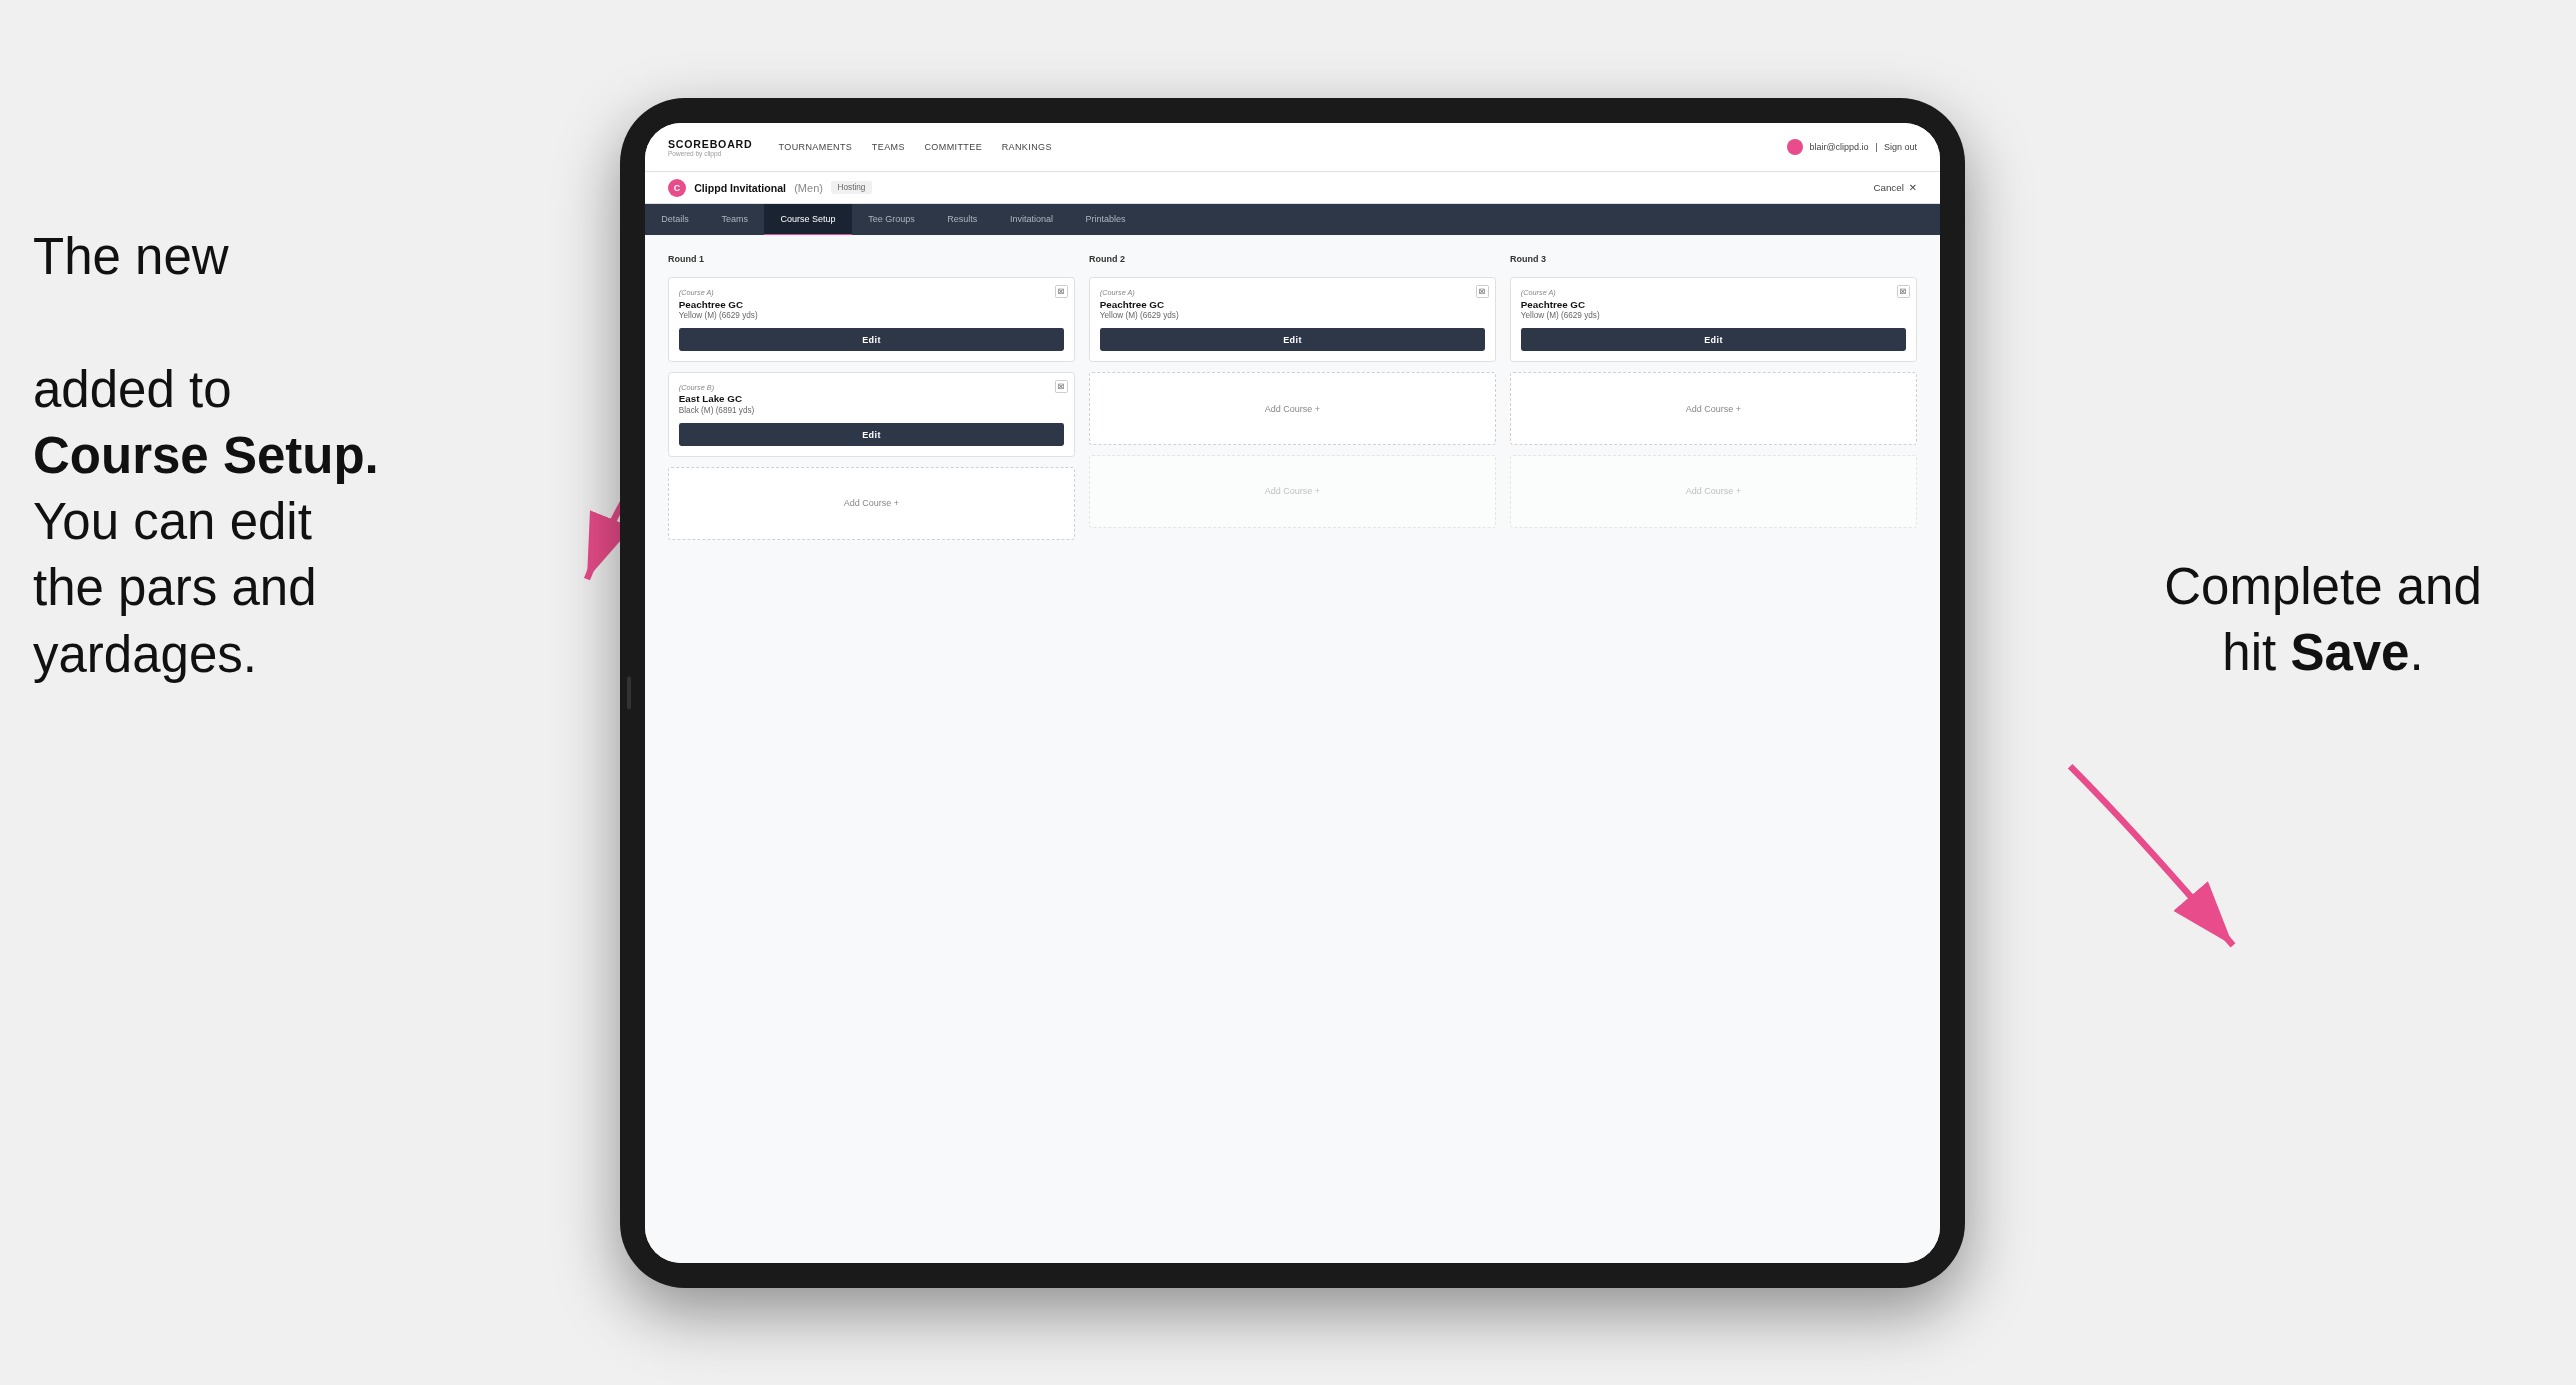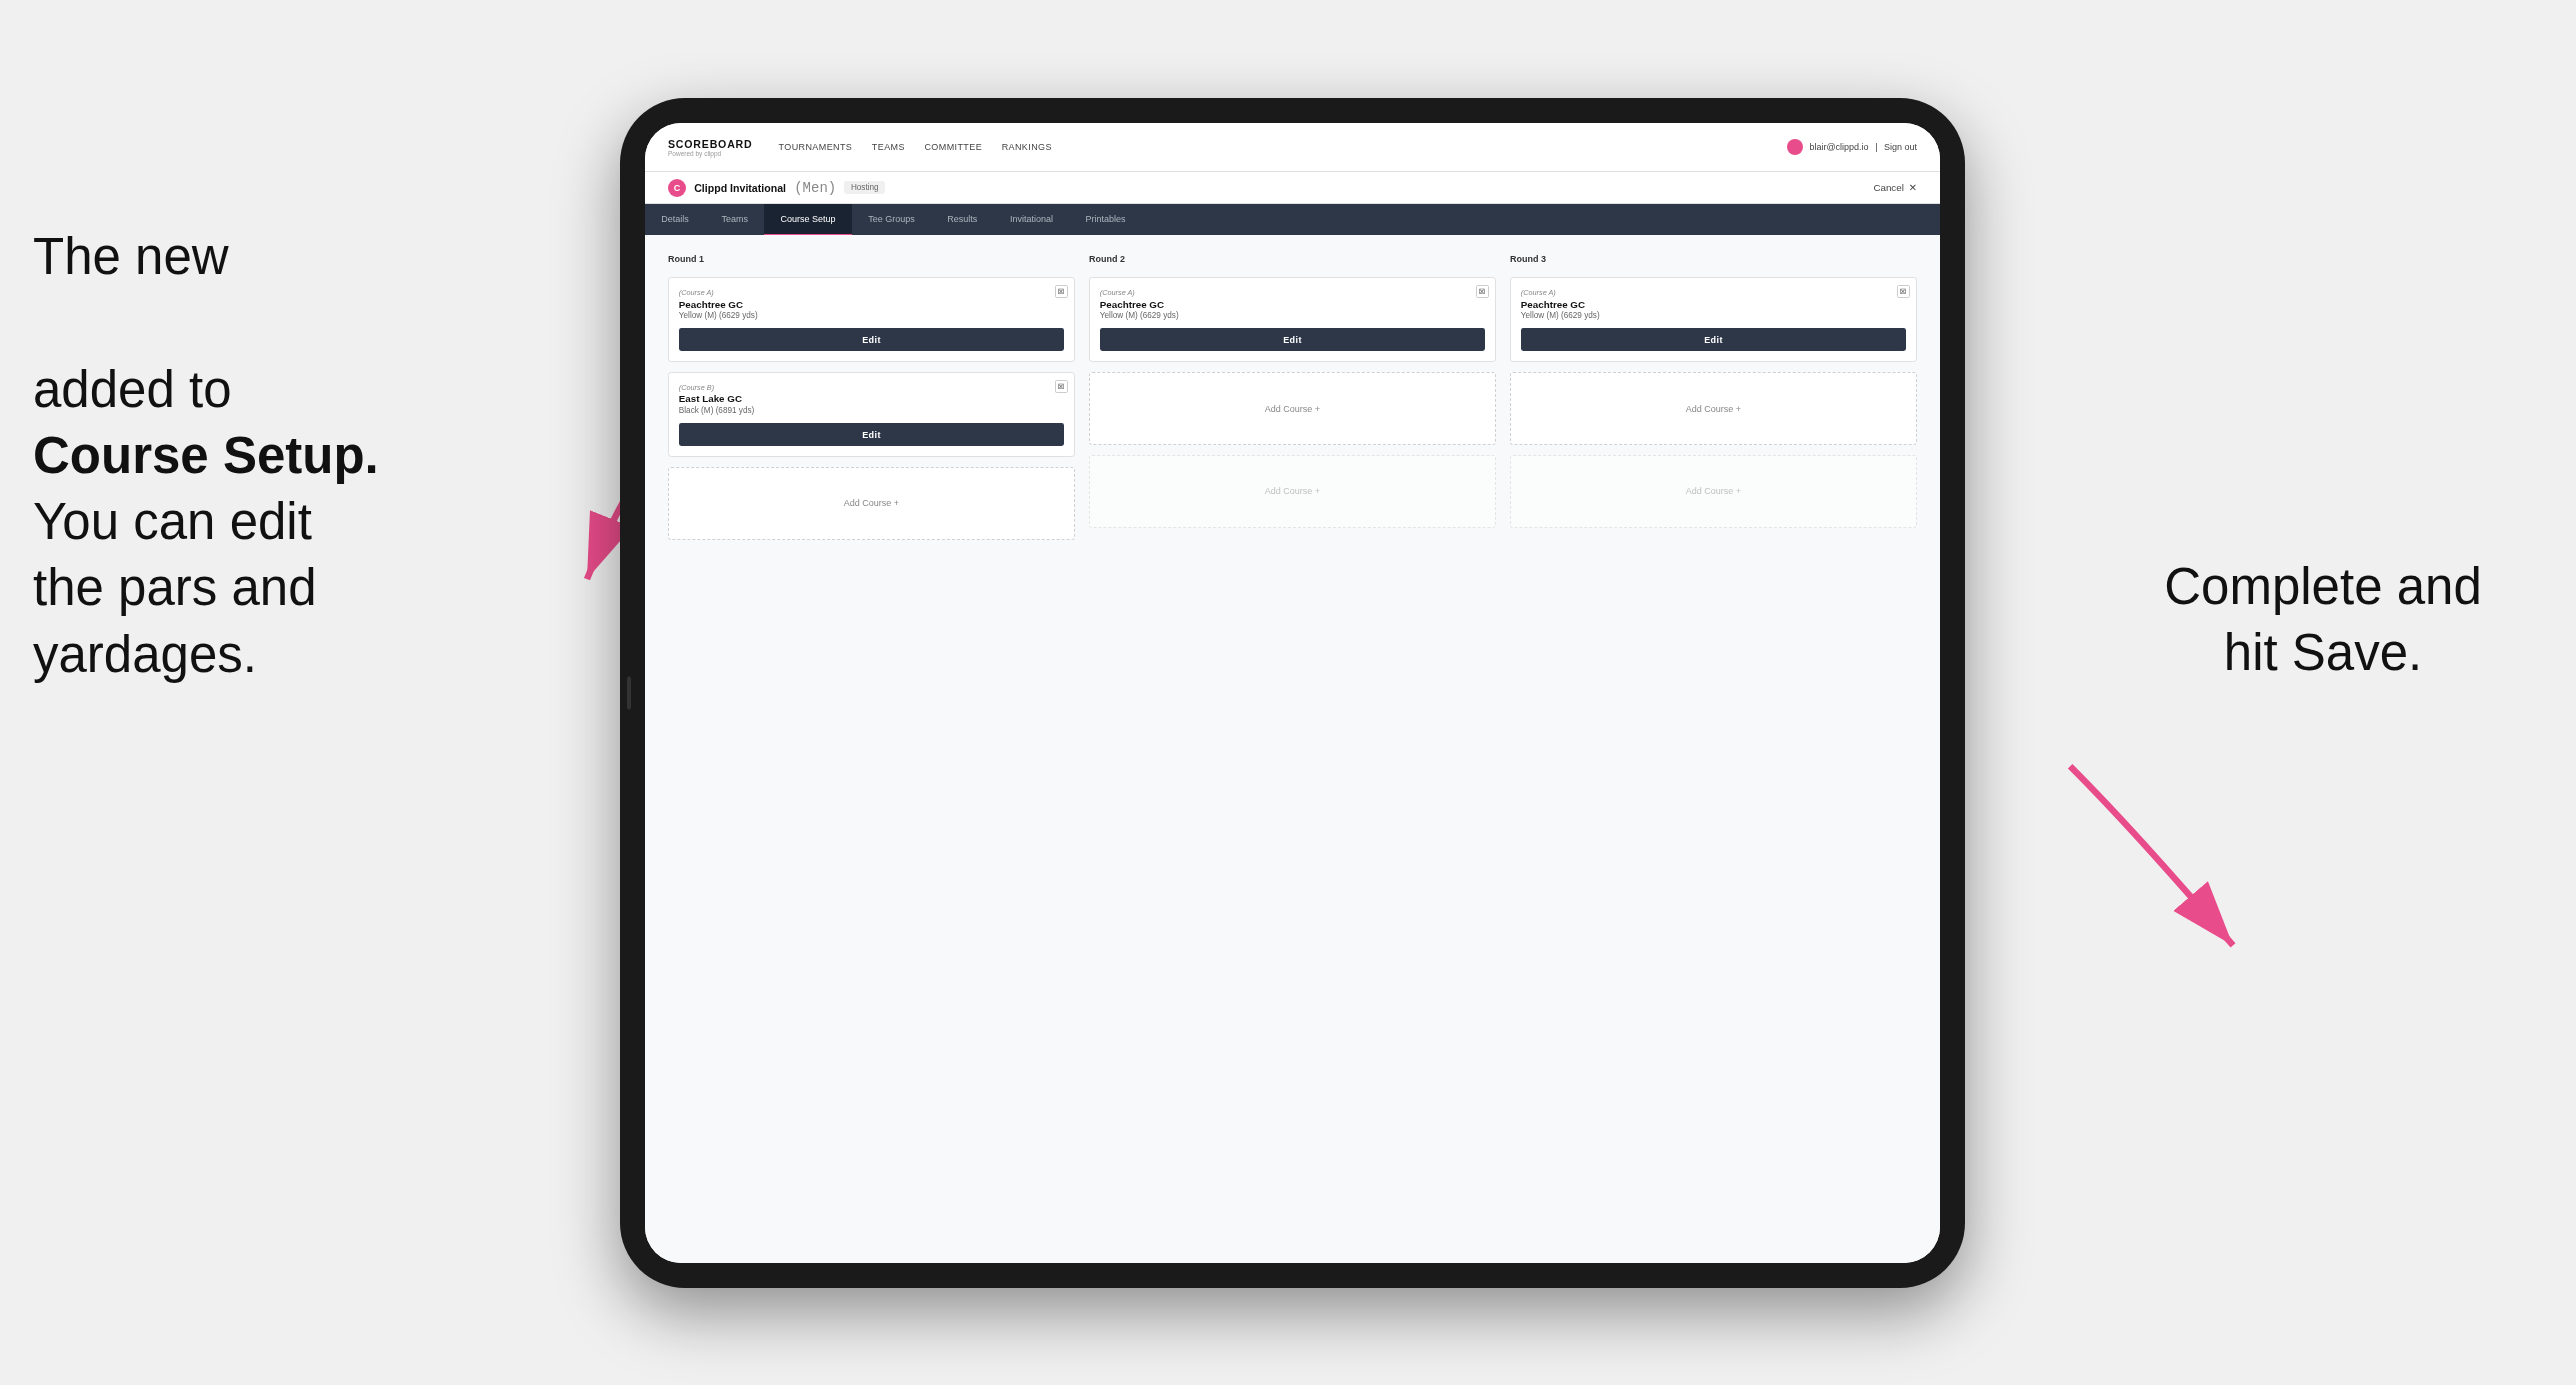--- a/index.html
+++ b/index.html
@@ -28,21 +28,21 @@
     .annotation-right {
       position: absolute;
       right: 49px;
       top: 554px;
       font-size: 51px;
       line-height: 1.3;
       color: #111;
       width: 408px;
       text-align: center;
     }
-    .annotation-right strong { font-weight: 400; }
+    .annotation-right strong { font-weight: 700; }
 
     
     .tablet-frame {
       position: absolute;
       left: 620px;
       top: 98px;
       width: 1345px;
       height: 1190px;
       background: #1a1a1a;
       border-radius: 65px;
@@ -156,23 +156,22 @@
       font-weight: 700;
     }
 
     .tournament-name {
       font-size: 10.6px;
       font-weight: 600;
       color: #111;
     }
 
     .tournament-gender {
-      font-size: 14px;
+      font-size: 11px;
       color: #888;
-      font-family: Liberation Mono, monospace;
     }
 
     .hosting-badge {
       font-size: 8.2px;
       color: #666;
       background: #f0f0f0;
       padding: 1.6px 6.5px;
       border-radius: 2.4px;
     }
 

